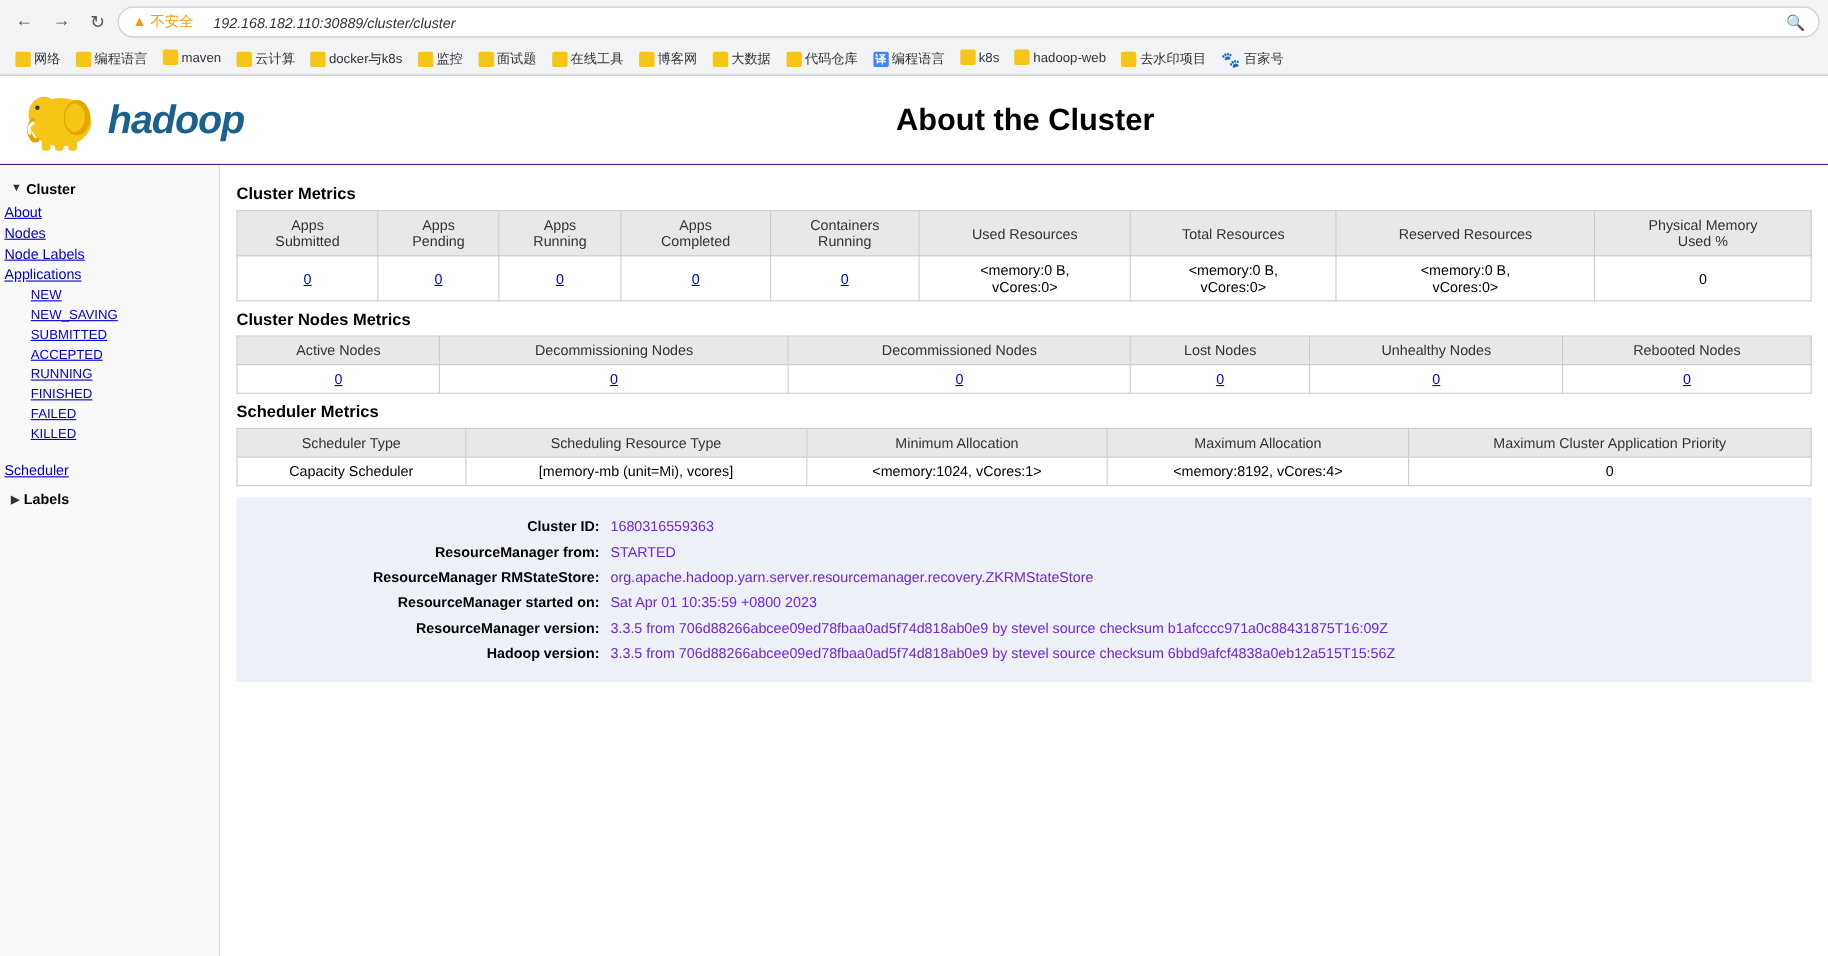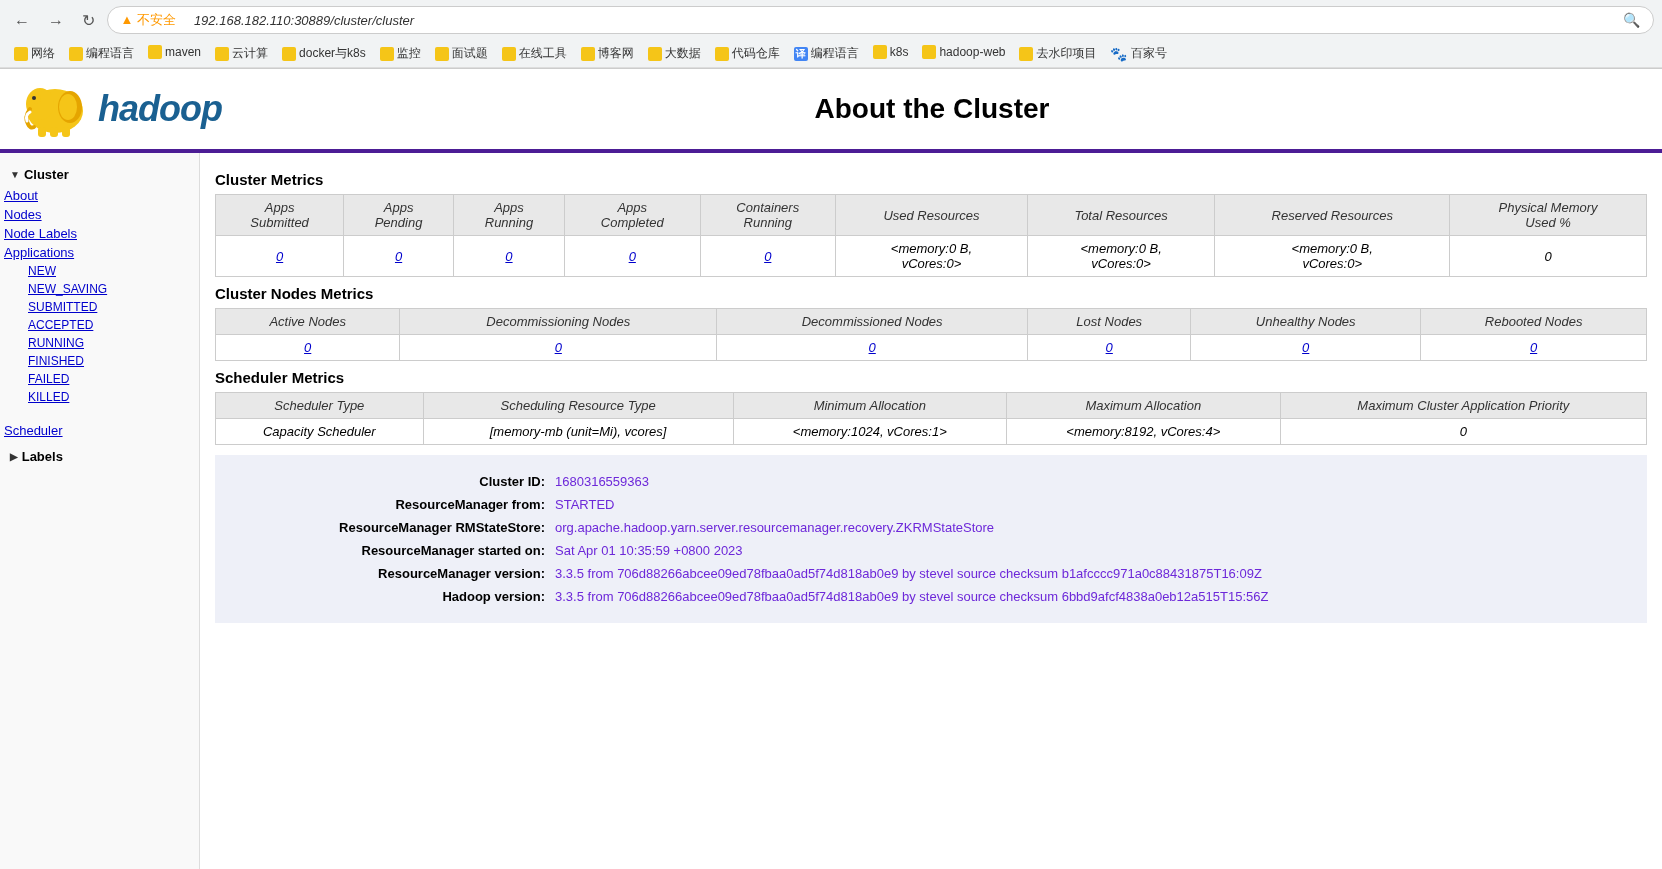--- a/index.html
+++ b/index.html
@@ -19,21 +19,21 @@
     .bookmark-item { display: flex; align-items: center; gap: 3px; padding: 2px 6px; border-radius: 3px; cursor: pointer; white-space: nowrap; font-size: 12px; color: #333; }
     .bm-icon { width: 14px; height: 14px; border-radius: 2px; display: inline-block; }
     .bm-yellow { background: #f5c518; }
     .bm-blue { background: #4285f4; }
     .bm-paw { color: #e6754a; font-size: 14px; }
 
     
     .page { display: flex; flex-direction: column; height: calc(100vh - 60px); }
 
     
-    .page-header { display: flex; align-items: center; padding: 10px 20px; border-bottom: 4px solid #4c1d95; background: #fff; }
+    .page-header { display: flex; align-items: center; padding: 10px 20px; border-bottom: 1px solid #4c1d95; background: #fff; }
     .hadoop-logo { display: flex; align-items: center; gap: 8px; }
     .elephant-svg { width: 70px; height: 60px; }
     .hadoop-text { font-family: 'Arial Black', Arial, sans-serif; font-size: 36px; font-weight: 900; color: #1a6091; font-style: italic; letter-spacing: -1px; }
     .page-title-area { flex: 1; text-align: center; }
     .page-main-title { font-size: 28px; font-weight: bold; color: #000; }
 
     
     .content-area { display: flex; flex: 1; overflow: hidden; }
 
     
@@ -45,21 +45,21 @@
     .sidebar-sublink { display: block; padding: 2px 28px; color: #0000cc; text-decoration: underline; font-size: 12px; cursor: pointer; }
     .sidebar-section-header-tools { display: flex; align-items: center; gap: 4px; padding: 4px 10px; font-weight: bold; font-size: 13px; cursor: pointer; }
 
     
     .main-content { flex: 1; overflow: auto; padding: 10px 15px; }
 
     
     .section-title { font-size: 15px; font-weight: bold; margin-bottom: 6px; margin-top: 8px; color: #000; }
 
     
-    .metrics-table { border-collapse: collapse; width: 100%; font-size: 13px; font-style: italic; }
+    .metrics-table { border-collapse: collapse; width: 100%; font-size: 13px; }
     .metrics-table th { background: #e8e8e8; border: 1px solid #ccc; padding: 5px 8px; text-align: center; font-weight: normal; color: #333; }
     .metrics-table td { border: 1px solid #ccc; padding: 5px 8px; text-align: center; color: #0000cc; text-decoration: underline; }
     .metrics-table td.no-link { color: #000; text-decoration: none; }
 
     
     .info-section { background: #eef0f8; margin-top: 10px; padding: 15px 20px; }
     .info-row { display: flex; padding: 4px 0; font-size: 13px; }
     .info-label { font-weight: bold; text-align: right; min-width: 320px; padding-right: 10px; }
     .info-value { color: #6d28d9; }
     .ha-state-box { border: 2px solid #cc0000; padding: 1px 6px; display: inline-block; }

